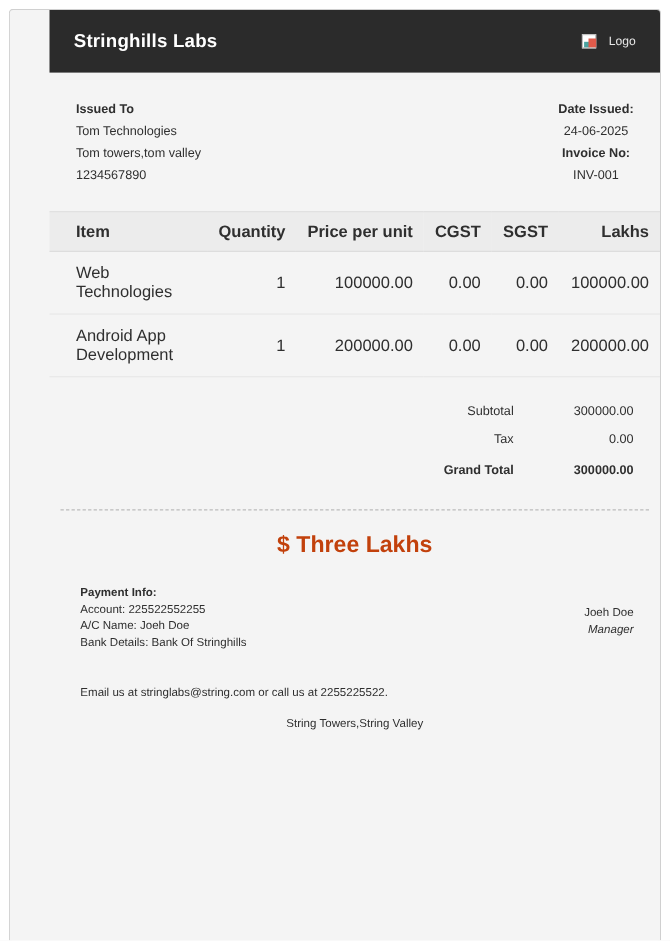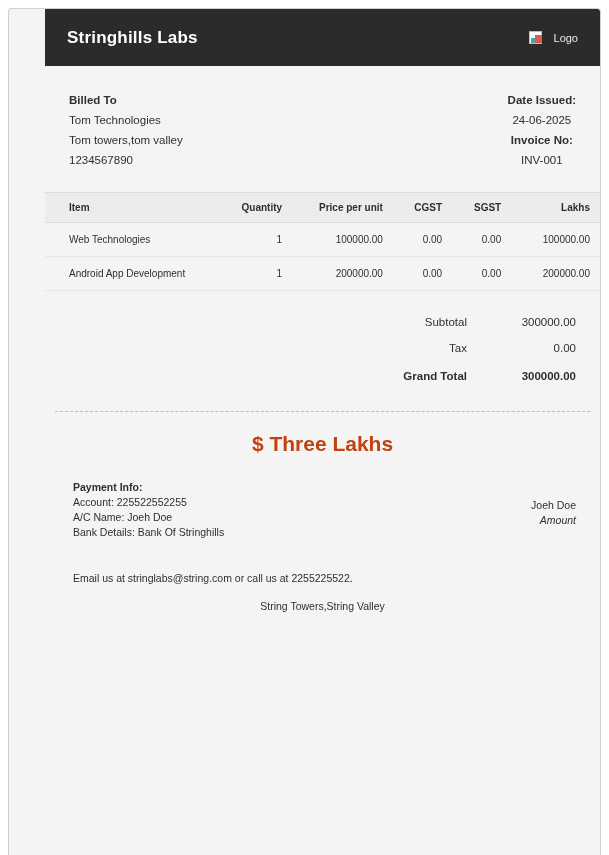--- a/index.html
+++ b/index.html
@@ -84,21 +84,21 @@
     color: #2f2f2f;
     line-height: 20px;
   }
   .bill-left b, .bill-right b { font-size: 11.5px; }
   .bill-right { text-align: center; }
   .bill-right .line { white-space: nowrap; }
   
   table.items {
     width: 100%;
     border-collapse: collapse;
-    font-size: 10px;
+    font-size: 15px;
     color: #2f2f2f;
   }
   table.items thead th {
     background: #ececec;
     border-top: 1px solid #dcdcdc;
     border-bottom: 1px solid #dcdcdc;
     font-weight: bold;
     padding: 9px 10px;
     text-align: right;
     white-space: nowrap;
@@ -191,21 +191,21 @@
     <div class="header">
       <div class="brand">Stringhills Labs</div>
       <div class="logo-broken">
         <span class="broken-img-icon"></span>
         <span>Logo</span>
       </div>
     </div>
 
     <div class="bill-block">
       <div class="bill-left">
-        <div><b>Billed To</b></div>
+        <div><b>Issued To</b></div>
         <div>Tom Technologies</div>
         <div>Tom towers,tom valley</div>
         <div>1234567890</div>
       </div>
       <div class="bill-right">
         <div class="line"><b>Date Issued:</b></div>
         <div class="line">24-06-2025</div>
         <div class="line"><b>Invoice No:</b></div>
         <div class="line">INV-001</div>
       </div>
@@ -265,21 +265,21 @@
 
     <div class="pay-row">
       <div class="pay-left">
         <div><b>Payment Info:</b></div>
         <div>Account: 225522552255</div>
         <div>A/C Name: Joeh Doe</div>
         <div>Bank Details: Bank Of Stringhills</div>
       </div>
       <div class="sign">
         <div>Joeh Doe</div>
-        <div class="role">Amount</div>
+        <div class="role">Manager</div>
       </div>
     </div>
 
     <div class="footer-contact">Email us at stringlabs@string.com or call us at 2255225522.</div>
     <div class="footer-address">String Towers,String Valley</div>
 
   </div>
 </div>
 
 </body></html>

